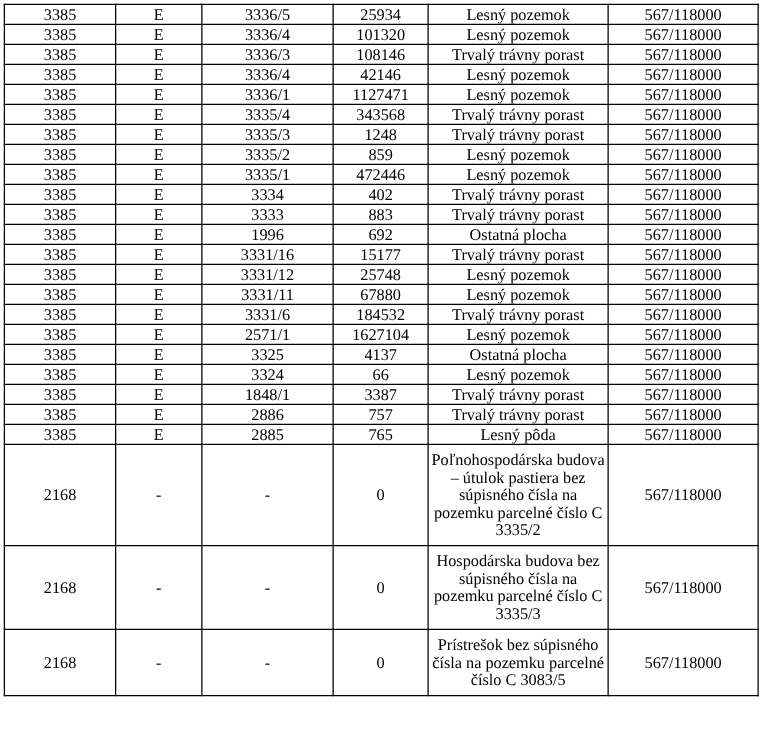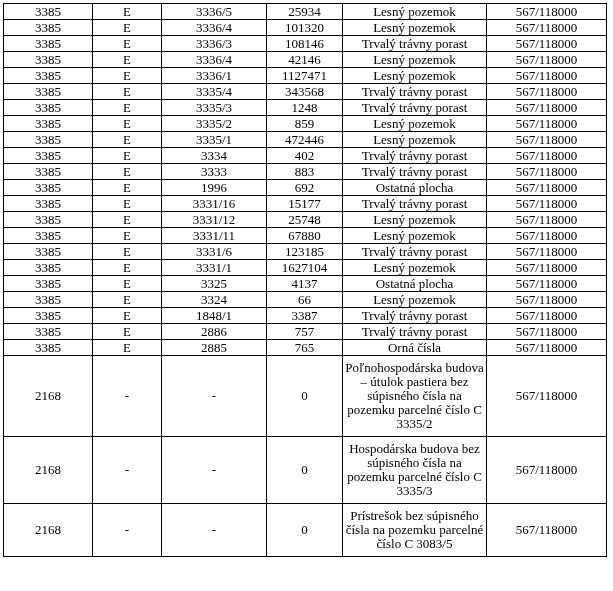--- a/index.html
+++ b/index.html
@@ -172,28 +172,28 @@
     <td>E</td>
     <td>3331/11</td>
     <td>67880</td>
     <td>Lesný pozemok</td>
     <td>567/118000</td>
   </tr>
         <tr class="simple">
     <td>3385</td>
     <td>E</td>
     <td>3331/6</td>
-    <td>123185</td>
-    <td>Trvalý trávny porast</td>
-    <td>567/118000</td>
-  </tr>
-        <tr class="simple">
-    <td>3385</td>
-    <td>E</td>
-    <td>3331/1</td>
+    <td>184532</td>
+    <td>Trvalý trávny porast</td>
+    <td>567/118000</td>
+  </tr>
+        <tr class="simple">
+    <td>3385</td>
+    <td>E</td>
+    <td>2571/1</td>
     <td>1627104</td>
     <td>Lesný pozemok</td>
     <td>567/118000</td>
   </tr>
         <tr class="simple">
     <td>3385</td>
     <td>E</td>
     <td>3325</td>
     <td>4137</td>
     <td>Ostatná plocha</td>
@@ -221,21 +221,21 @@
     <td>2886</td>
     <td>757</td>
     <td>Trvalý trávny porast</td>
     <td>567/118000</td>
   </tr>
         <tr class="simple">
     <td>3385</td>
     <td>E</td>
     <td>2885</td>
     <td>765</td>
-    <td>Orná čísla</td>
+    <td>Lesný pôda</td>
     <td>567/118000</td>
   </tr>
         <tr class="tall">
     <td>2168</td>
     <td>-</td>
     <td>-</td>
     <td>0</td>
     <td>Poľnohospodárska budova – útulok pastiera bez súpisného čísla na pozemku parcelné číslo C 3335/2</td>
     <td>567/118000</td>
   </tr>

